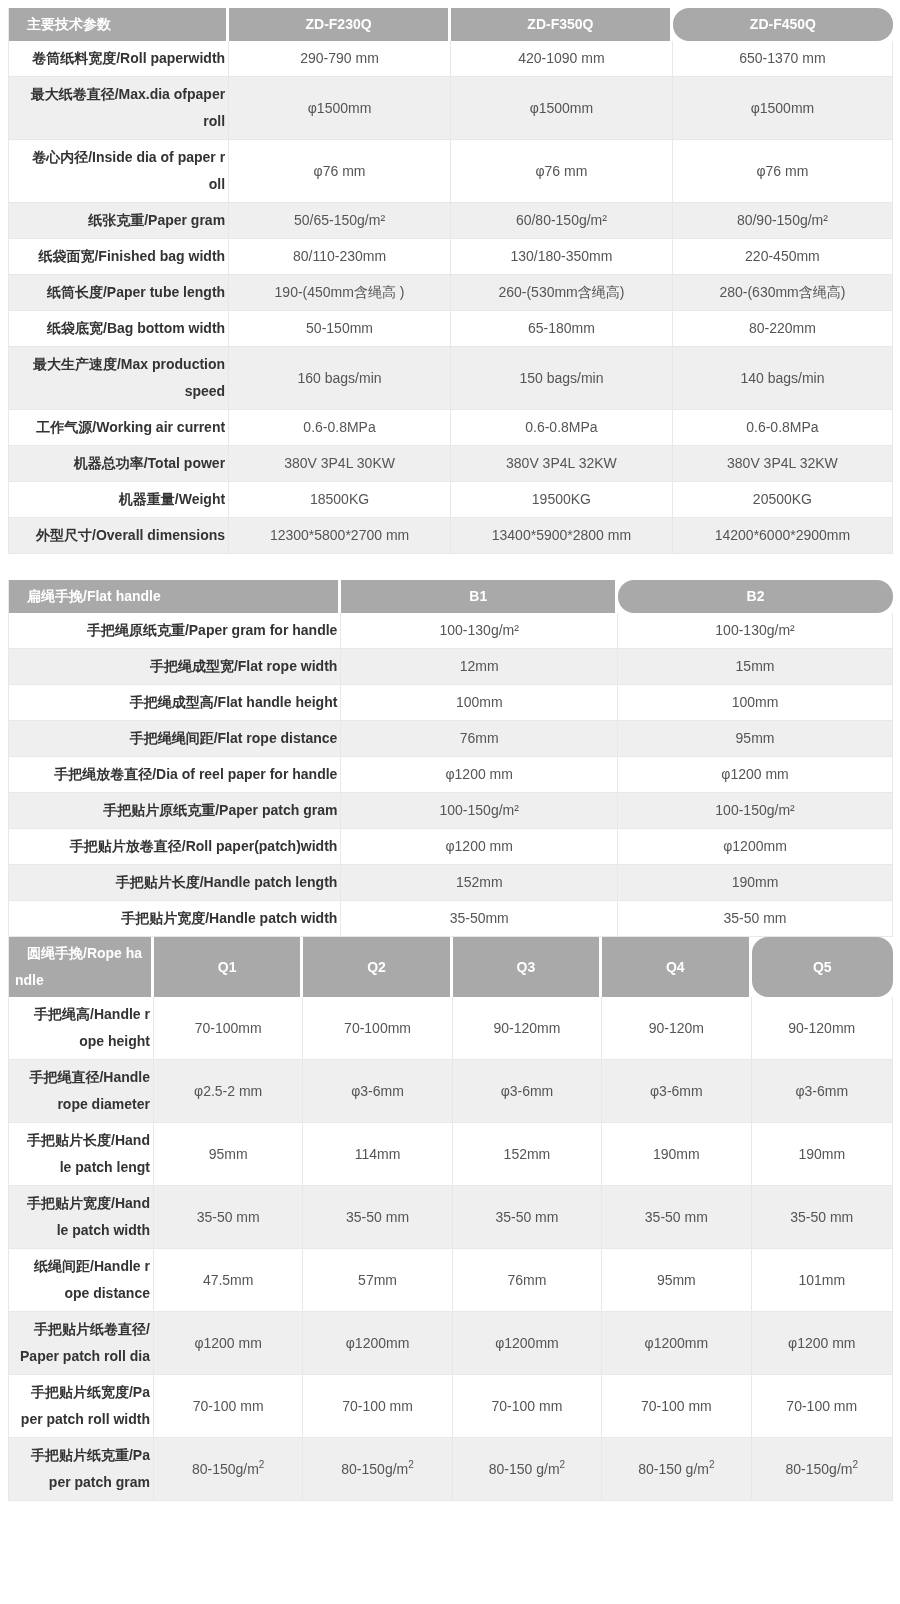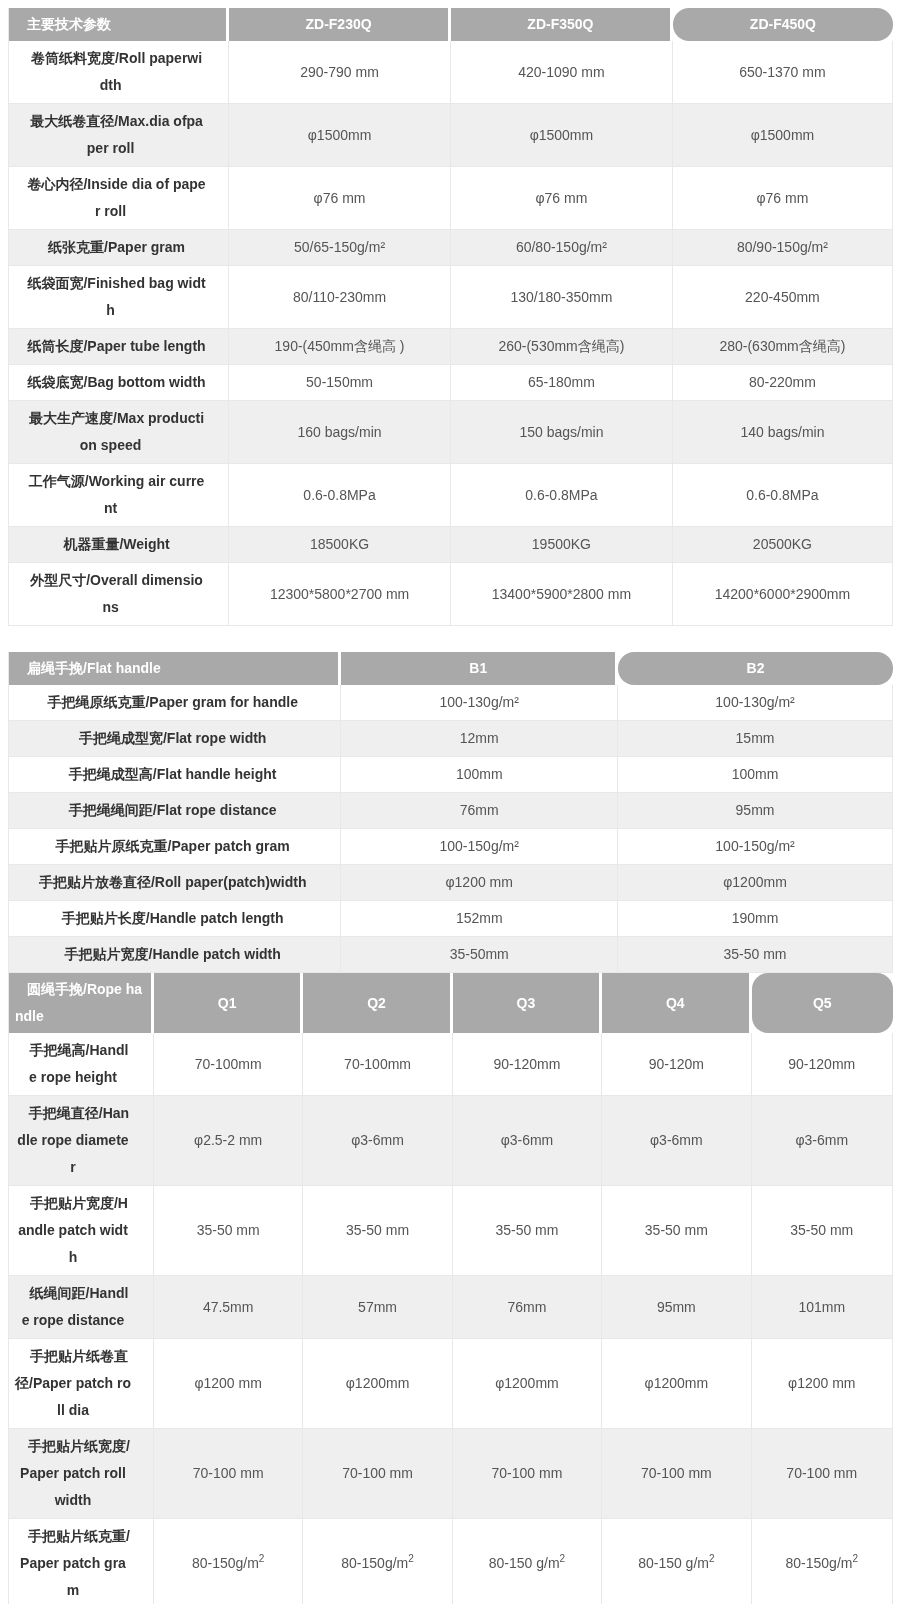--- a/index.html
+++ b/index.html
@@ -44,23 +44,23 @@
     padding: 4px 4px;
     border-right: 1px solid #e8e8e8;
     border-bottom: 1px solid #e8e8e8;
     line-height: 27px;
     text-align: center;
     color: #555555;
     background: #ffffff;
   }
   table.spec tbody tr:nth-child(even) td { background: #efefef; }
   table.spec td.label-col {
-    text-align: center;
+    text-align: right;
     padding-left: 6px;
-    padding-right: 22px;
+    padding-right: 3px;
     text-indent: 12px;
     font-weight: bold;
     color: #333333;
     word-break: break-all;
   }
   table.spec sup {
     font-size: 10px;
     line-height: 0;
     vertical-align: super;
   }
@@ -134,20 +134,26 @@
             <td>150 bags/min</td>
             <td>140 bags/min</td>
           </tr>
           <tr>
             <td class="label-col">工作气源/Working air current</td>
             <td>0.6-0.8MPa</td>
             <td>0.6-0.8MPa</td>
             <td>0.6-0.8MPa</td>
           </tr>
           <tr>
+            <td class="label-col">机器总功率/Total power</td>
+            <td>380V 3P4L 30KW</td>
+            <td>380V 3P4L 32KW</td>
+            <td>380V 3P4L 32KW</td>
+          </tr>
+          <tr>
             <td class="label-col">机器重量/Weight</td>
             <td>18500KG</td>
             <td>19500KG</td>
             <td>20500KG</td>
           </tr>
           <tr>
             <td class="label-col">外型尺寸/Overall dimensions</td>
             <td>12300*5800*2700 mm</td>
             <td>13400*5900*2800 mm</td>
             <td>14200*6000*2900mm</td>
@@ -182,20 +188,25 @@
           </tr>
           <tr>
             <td class="label-col">手把绳成型高/Flat handle height</td>
             <td>100mm</td>
             <td>100mm</td>
           </tr>
           <tr>
             <td class="label-col">手把绳绳间距/Flat rope distance</td>
             <td>76mm</td>
             <td>95mm</td>
+          </tr>
+          <tr>
+            <td class="label-col">手把绳放卷直径/Dia of reel paper for handle</td>
+            <td>φ1200 mm</td>
+            <td>φ1200 mm</td>
           </tr>
           <tr>
             <td class="label-col">手把贴片原纸克重/Paper patch gram</td>
             <td>100-150g/m²</td>
             <td>100-150g/m²</td>
           </tr>
           <tr>
             <td class="label-col">手把贴片放卷直径/Roll paper(patch)width</td>
             <td>φ1200 mm</td>
             <td>φ1200mm</td>
@@ -244,20 +255,28 @@
           </tr>
           <tr>
             <td class="label-col">手把绳直径/Handle rope diameter</td>
             <td>φ2.5-2 mm</td>
             <td>φ3-6mm</td>
             <td>φ3-6mm</td>
             <td>φ3-6mm</td>
             <td>φ3-6mm</td>
           </tr>
           <tr>
+            <td class="label-col">手把贴片长度/Handle patch lengt</td>
+            <td>95mm</td>
+            <td>114mm</td>
+            <td>152mm</td>
+            <td>190mm</td>
+            <td>190mm</td>
+          </tr>
+          <tr>
             <td class="label-col">手把贴片宽度/Handle patch width</td>
             <td>35-50 mm</td>
             <td>35-50 mm</td>
             <td>35-50 mm</td>
             <td>35-50 mm</td>
             <td>35-50 mm</td>
           </tr>
           <tr>
             <td class="label-col">纸绳间距/Handle rope distance</td>
             <td>47.5mm</td>

